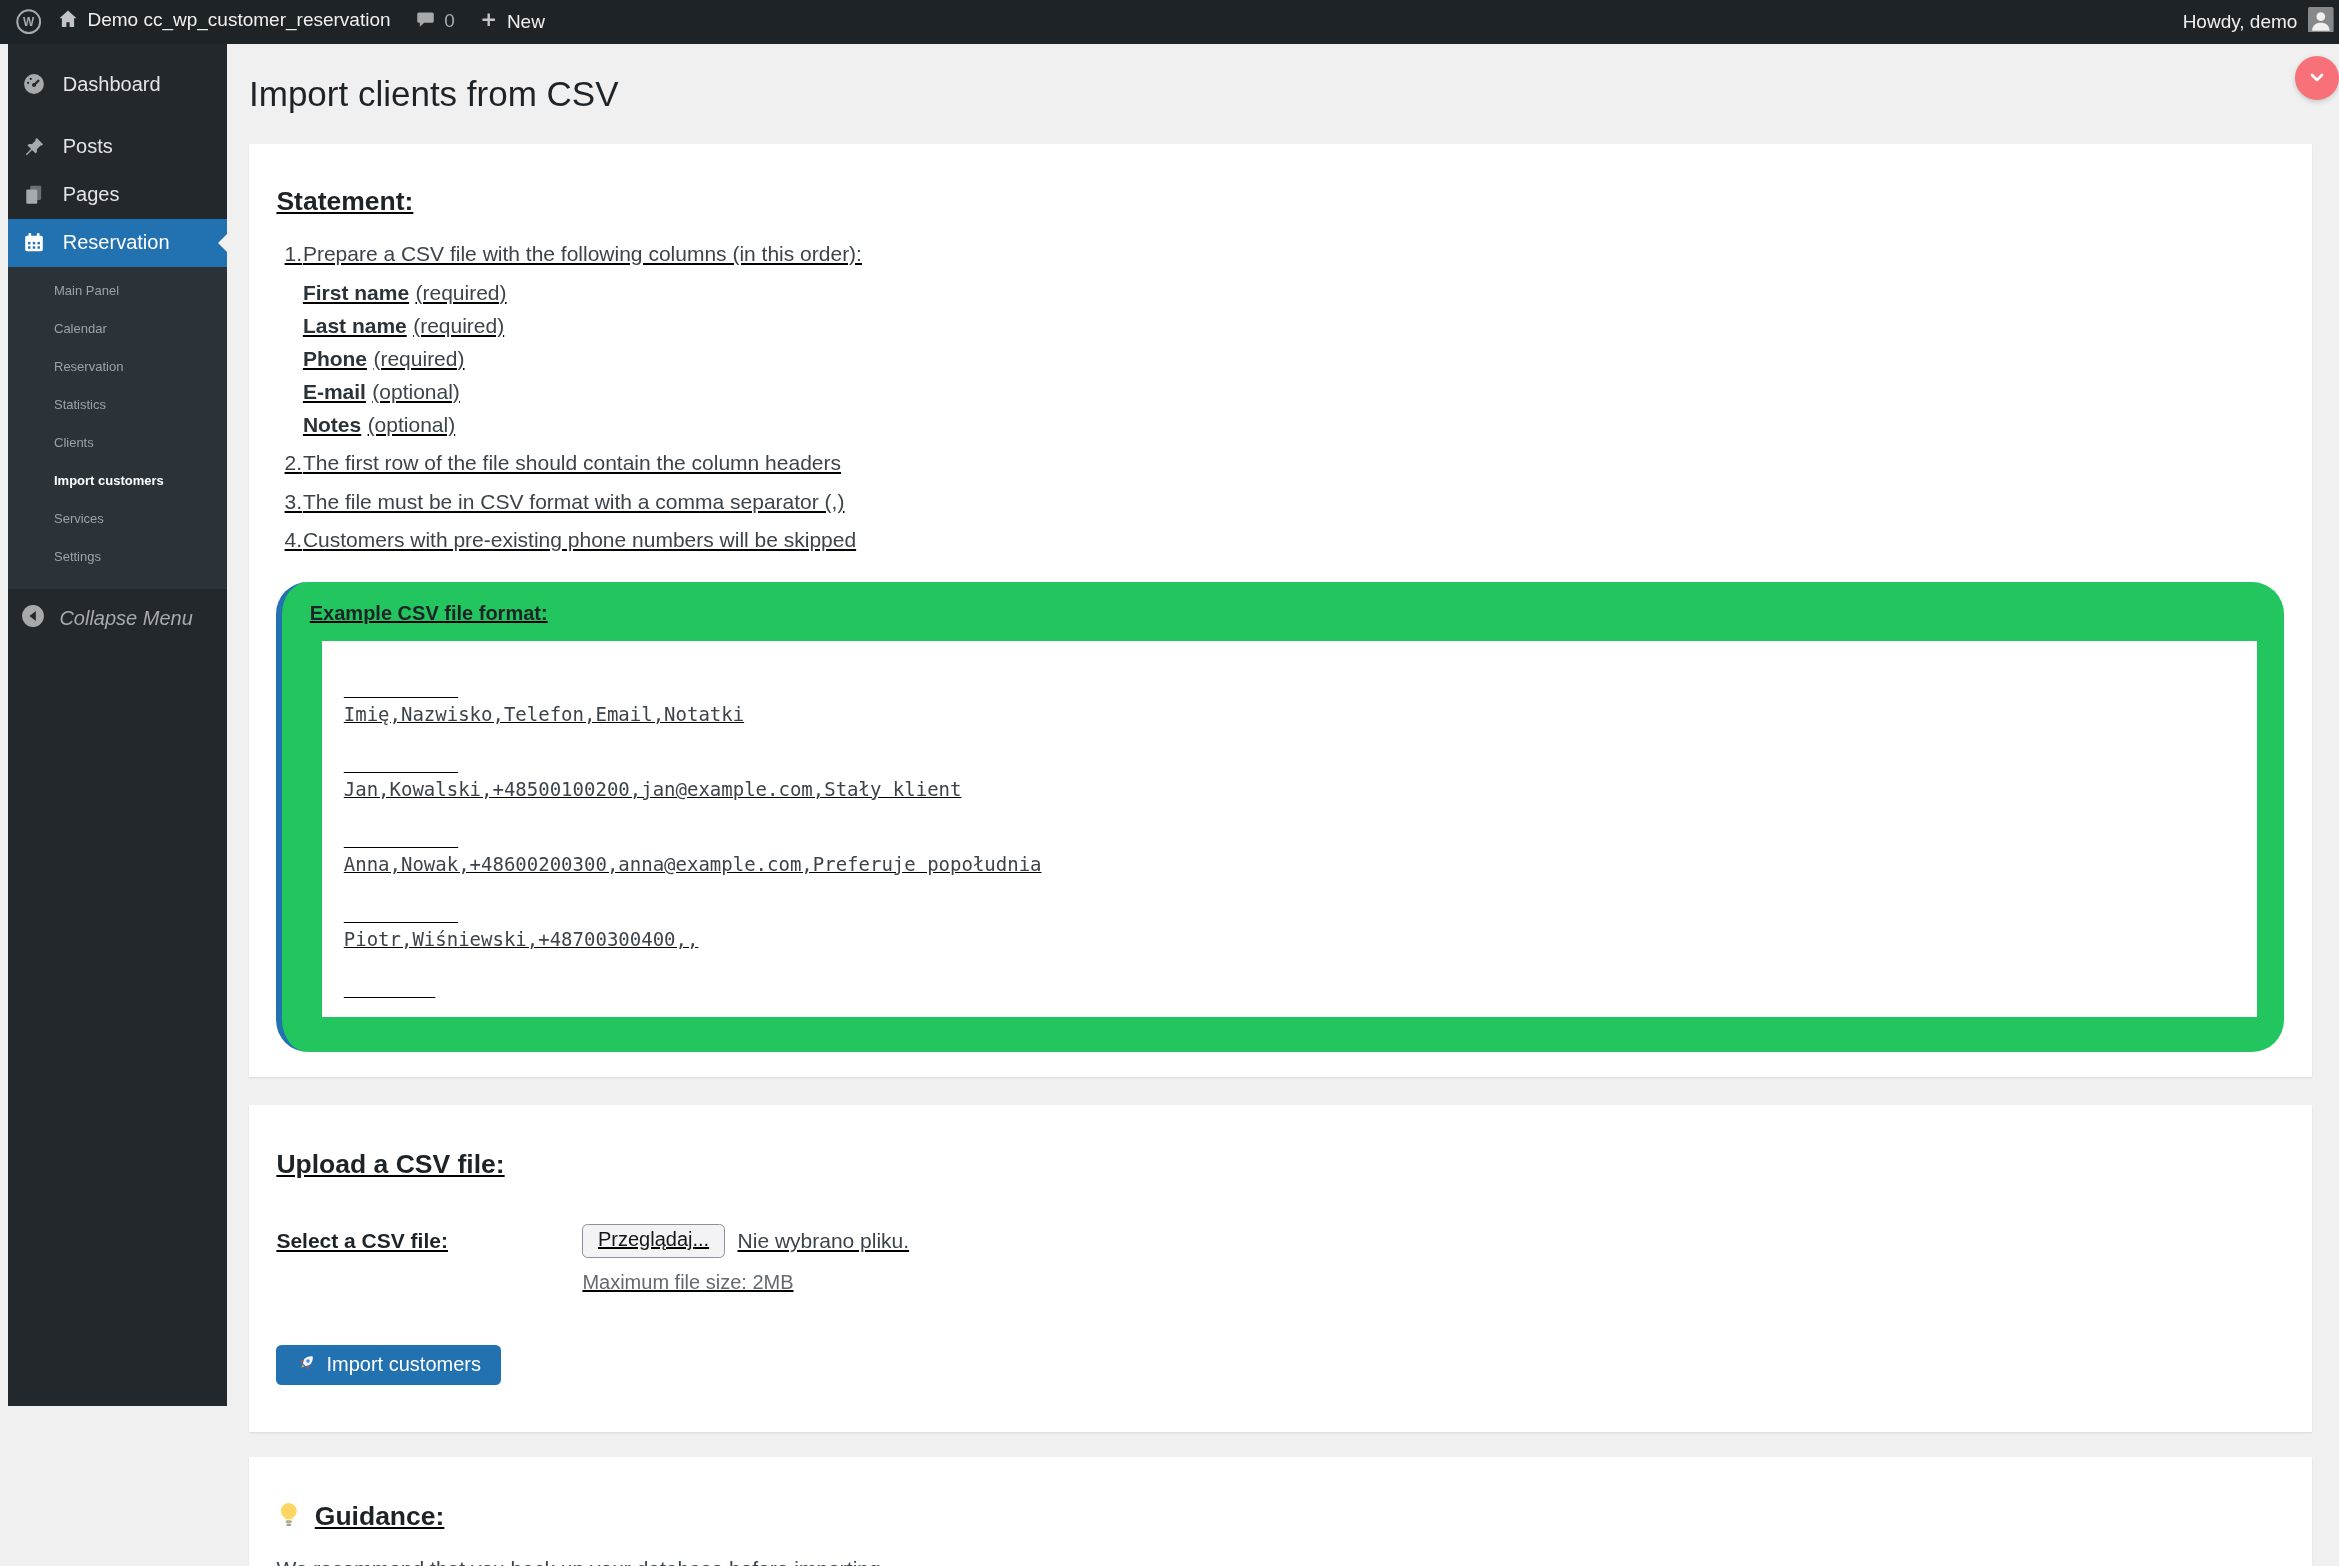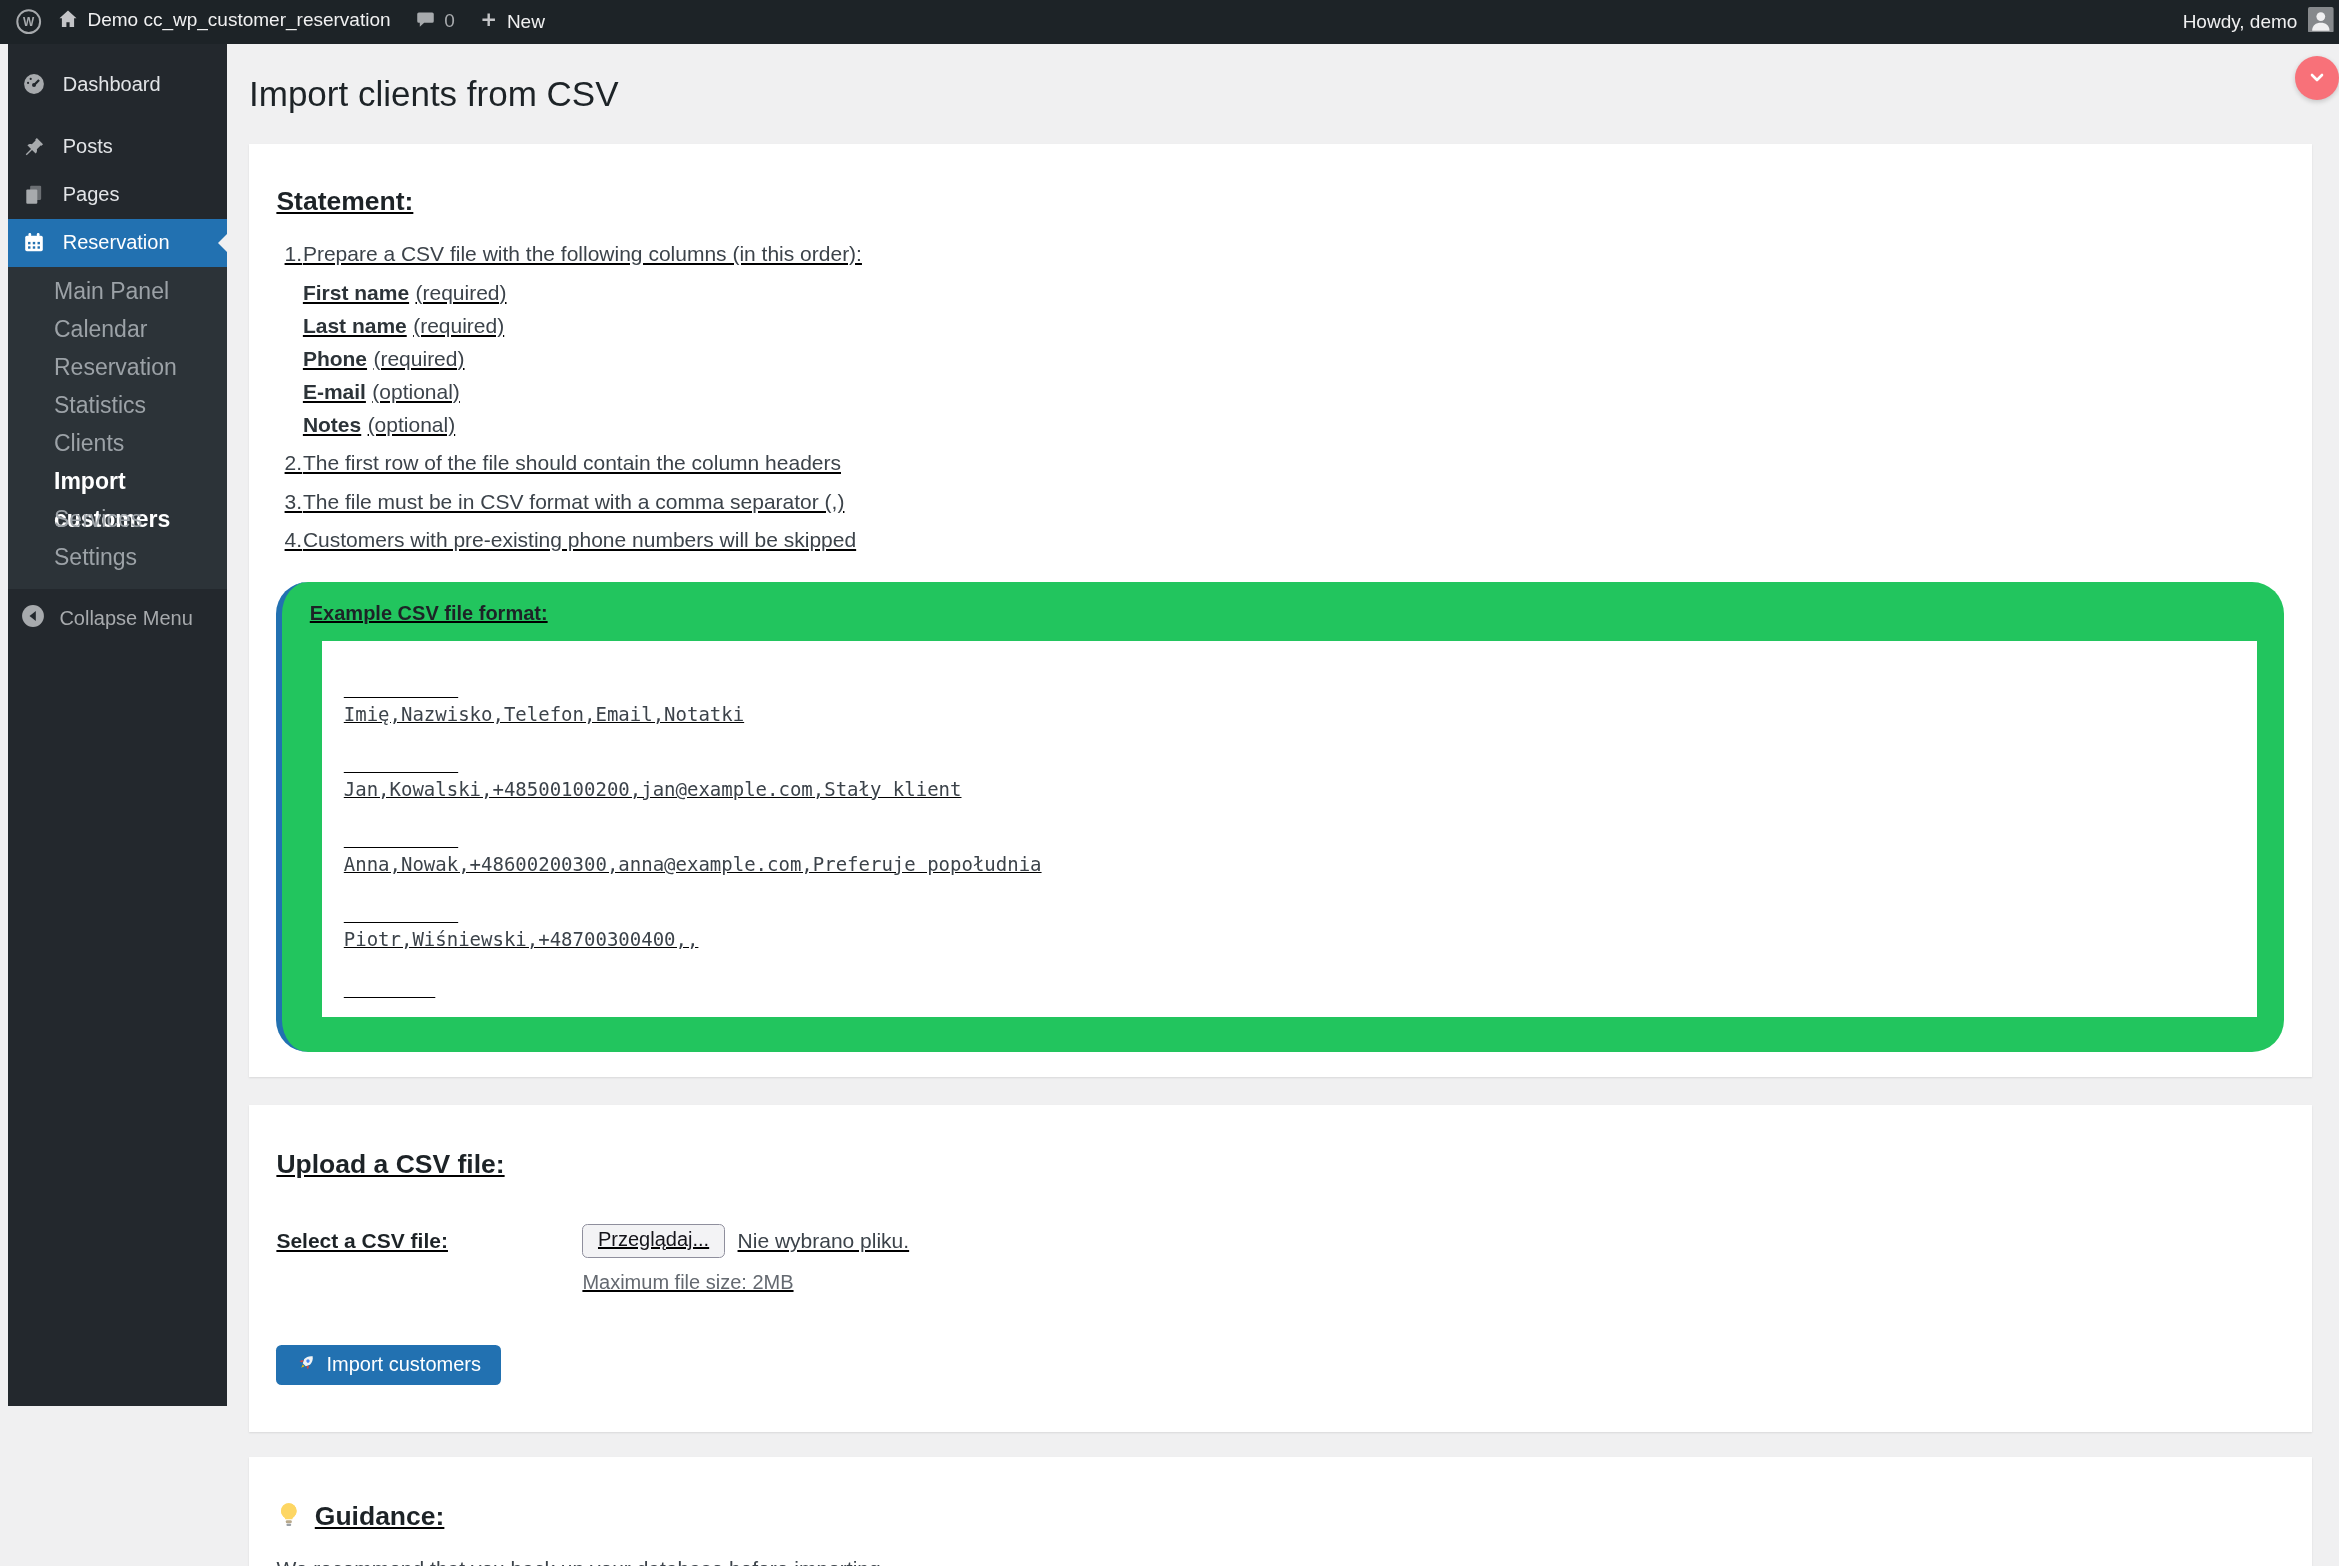--- a/index.html
+++ b/index.html
@@ -41,26 +41,26 @@
   .menu-item .mi-icon { width: 27.4px; display: flex; justify-content: center; }
   .menu-sep { height: 14.6px; }
   .menu-item.active { background: #2271b1; color: #fff; position: relative; font-weight: 400; }
   .menu-item.active::after {
     content: ""; position: absolute; right: 0; top: 50%; margin-top: -9.1px;
     border: 9.1px solid transparent; border-right-color: #f0f0f1;
   }
   .submenu { background: #2c3338; padding: 5.5px 0 12.8px; }
   .submenu-item {
     height: 38px; line-height: 38px; padding-left: 46px;
-    font-size: 23px; color: #9ca2a7; cursor: pointer;
+    font-size: 13px; color: #9ca2a7; cursor: pointer;
   }
   .submenu-item.active { color: #fff; font-weight: 700; }
   .collapse-item {
     margin-top: 9.1px; display: flex; align-items: center; gap: 14.6px;
-    height: 40px; padding-left: 12.8px; color: #a7aaad; cursor: pointer;
+    height: 40px; padding-left: 12.8px; color: #a7aaad; cursor: pointer; font-style: italic;
   }
 
   
   #notif-btn {
     position: absolute; left: 2295px; top: 56px; width: 44px; height: 44px;
     border-radius: 50%; background: #f87179; border: none; z-index: 30;
     display: flex; align-items: center; justify-content: center; cursor: pointer;
     box-shadow: 0 1.8px 5.5px rgba(0,0,0,.18);
   }
 

